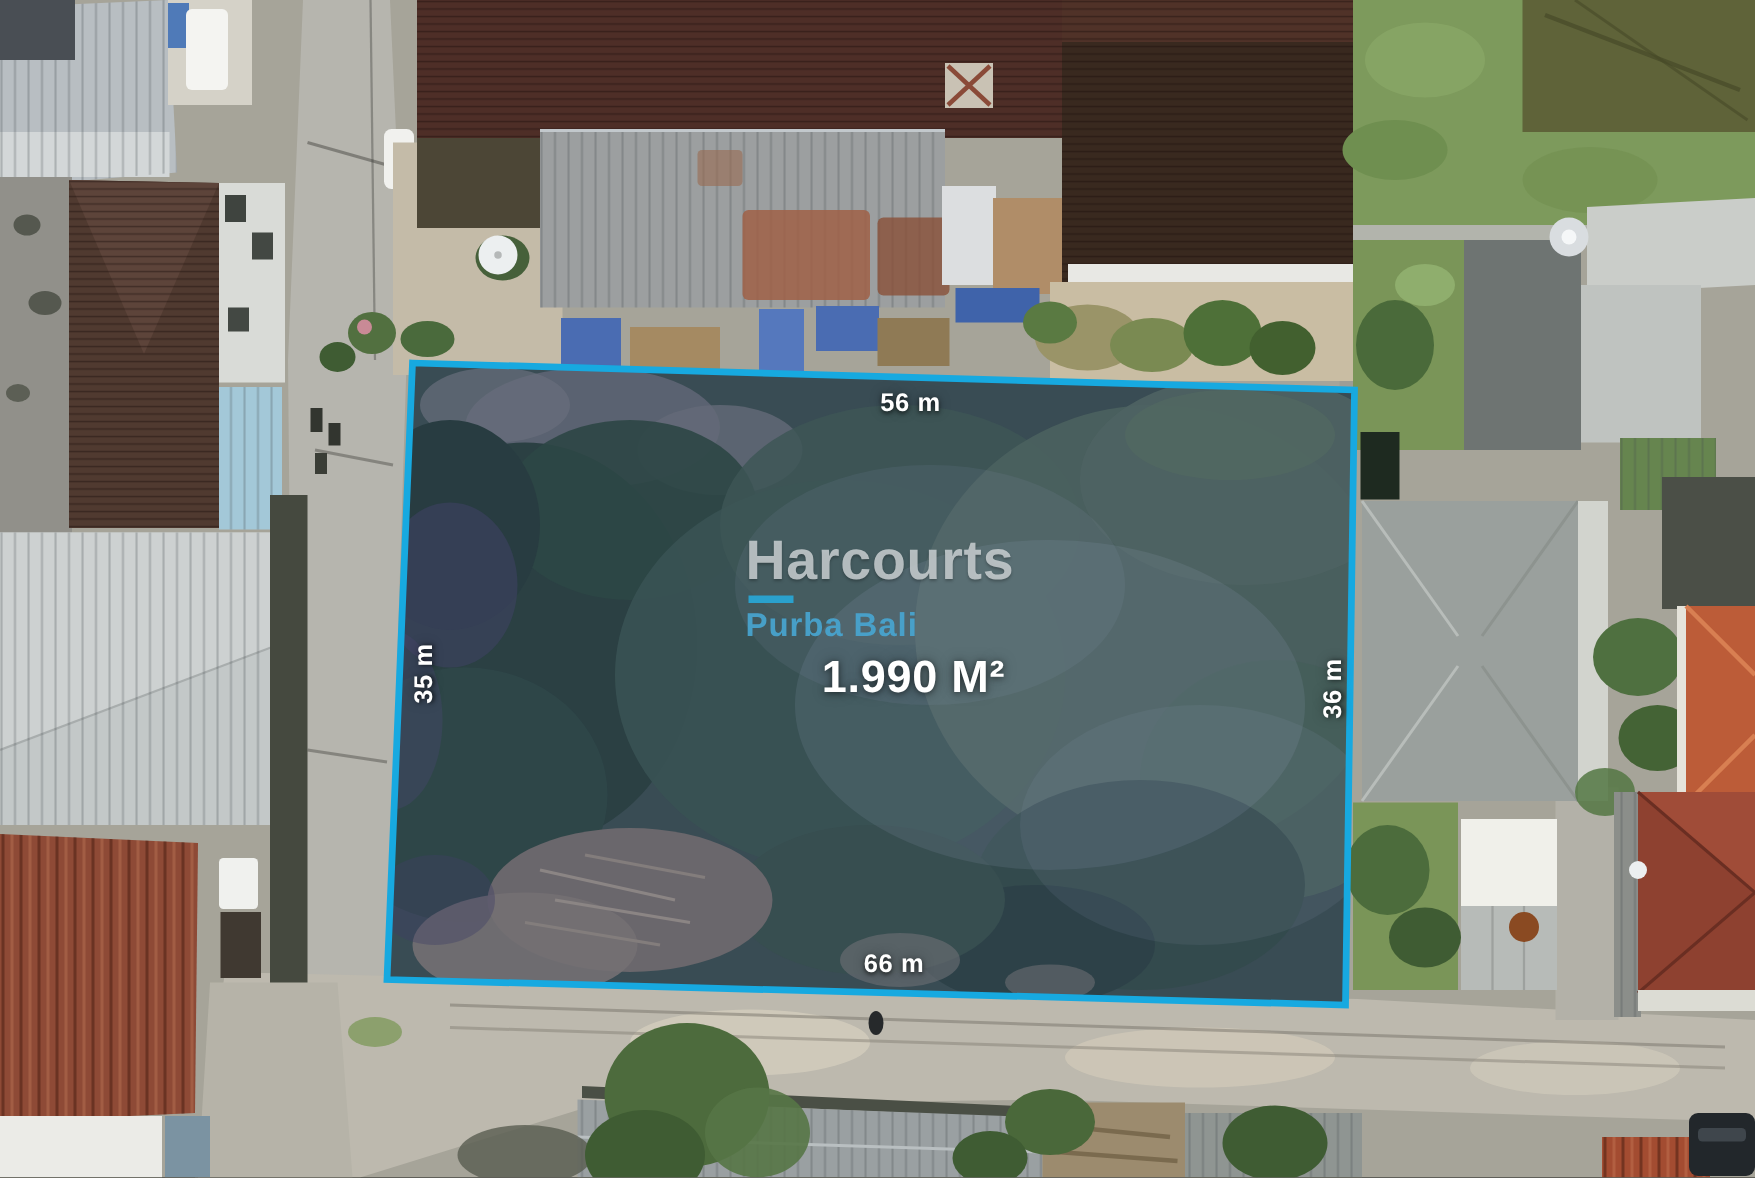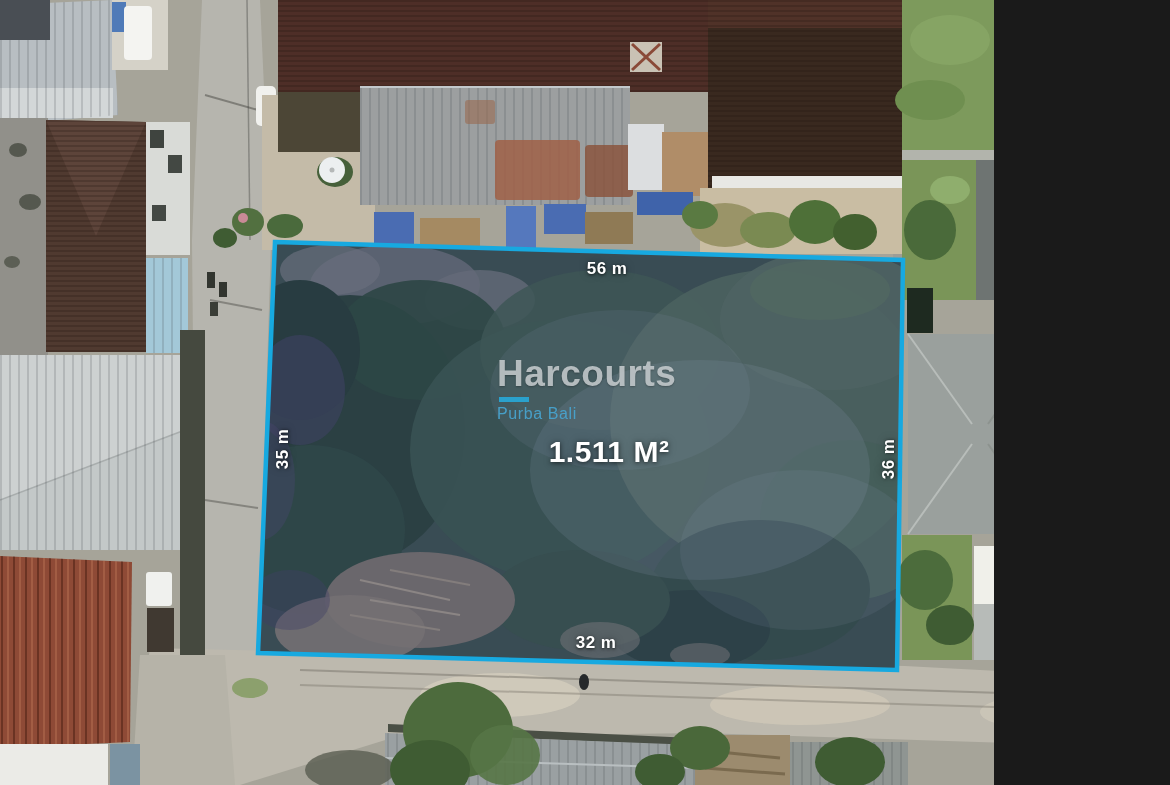--- a/index.html
+++ b/index.html
@@ -1,31 +1,31 @@
 <!DOCTYPE html>
 <html><head>
 <meta charset="utf-8">
 <style>
   html,body{margin:0;padding:0;background:#1a1a1a;}
   .stage{
-    position:relative;width:994px;height:785px;overflow:hidden;
+    position:relative;width:1170px;height:785px;overflow:hidden;
     font-family:"Liberation Sans",sans-serif;background:#a5a399;
   }
   svg.scene{position:absolute;left:0;top:0;width:1170px;height:785px;display:block;}
   .dim{
     position:absolute;color:#ffffff;font-weight:700;font-size:17px;letter-spacing:.4px;
     text-shadow:0 1px 3px rgba(0,0,0,.65),0 0 8px rgba(0,0,0,.35);
     transform:translate(-50%,-50%);white-space:nowrap;
   }
   .dim.rot{transform:translate(-50%,-50%) rotate(-90deg);}
   .watermark{position:absolute;left:497px;top:355px;line-height:1;}
   .wm-brand{font-size:37px;font-weight:700;color:rgba(202,208,210,.85);letter-spacing:.5px;
             text-shadow:0 1px 2px rgba(0,0,0,.25);}
   .wm-bar{width:30px;height:5px;background:#28a7d7;margin:5px 0 4px 2px;opacity:.92;}
-  .wm-sub{font-size:16px;font-weight:400;color:rgba(72,165,208,.92);letter-spacing:.6px;}
+  .wm-sub{font-size:22px;font-weight:700;color:rgba(72,165,208,.92);letter-spacing:.6px;}
   .area{
     position:absolute;left:609px;top:452px;transform:translate(-50%,-50%);
     font-size:30px;font-weight:700;color:#ffffff;letter-spacing:.5px;
     text-shadow:0 1px 4px rgba(0,0,0,.55),0 0 10px rgba(0,0,0,.25);white-space:nowrap;
   }
 </style>
 </head>
 <body>
 
 <div class="stage">
@@ -262,23 +262,23 @@
 
   <polygon points="275,242 903,260 897,670 258,653" fill="none" stroke="#17A9E0" stroke-width="4.5" stroke-linejoin="miter"></polygon>
 </svg>
 
   <div class="dim" style="left:607px;top:269px;">56 m</div>
 
   <div class="dim rot" style="left:283px;top:449px;">35 m</div>
 
   <div class="dim rot" style="left:889px;top:459px;">36 m</div>
 
-  <div class="dim" style="left:596px;top:643px;">32 m</div>
+  <div class="dim" style="left:596px;top:643px;">66 m</div>
 
   <div class="watermark">
     <div class="wm-brand">Harcourts</div>
     <div class="wm-bar"></div>
     <div class="wm-sub">Purba Bali</div>
   </div>
 
-  <div class="area">1.511 M²</div>
+  <div class="area">1.990 M²</div>
 
 </div>
 
 </body></html>

